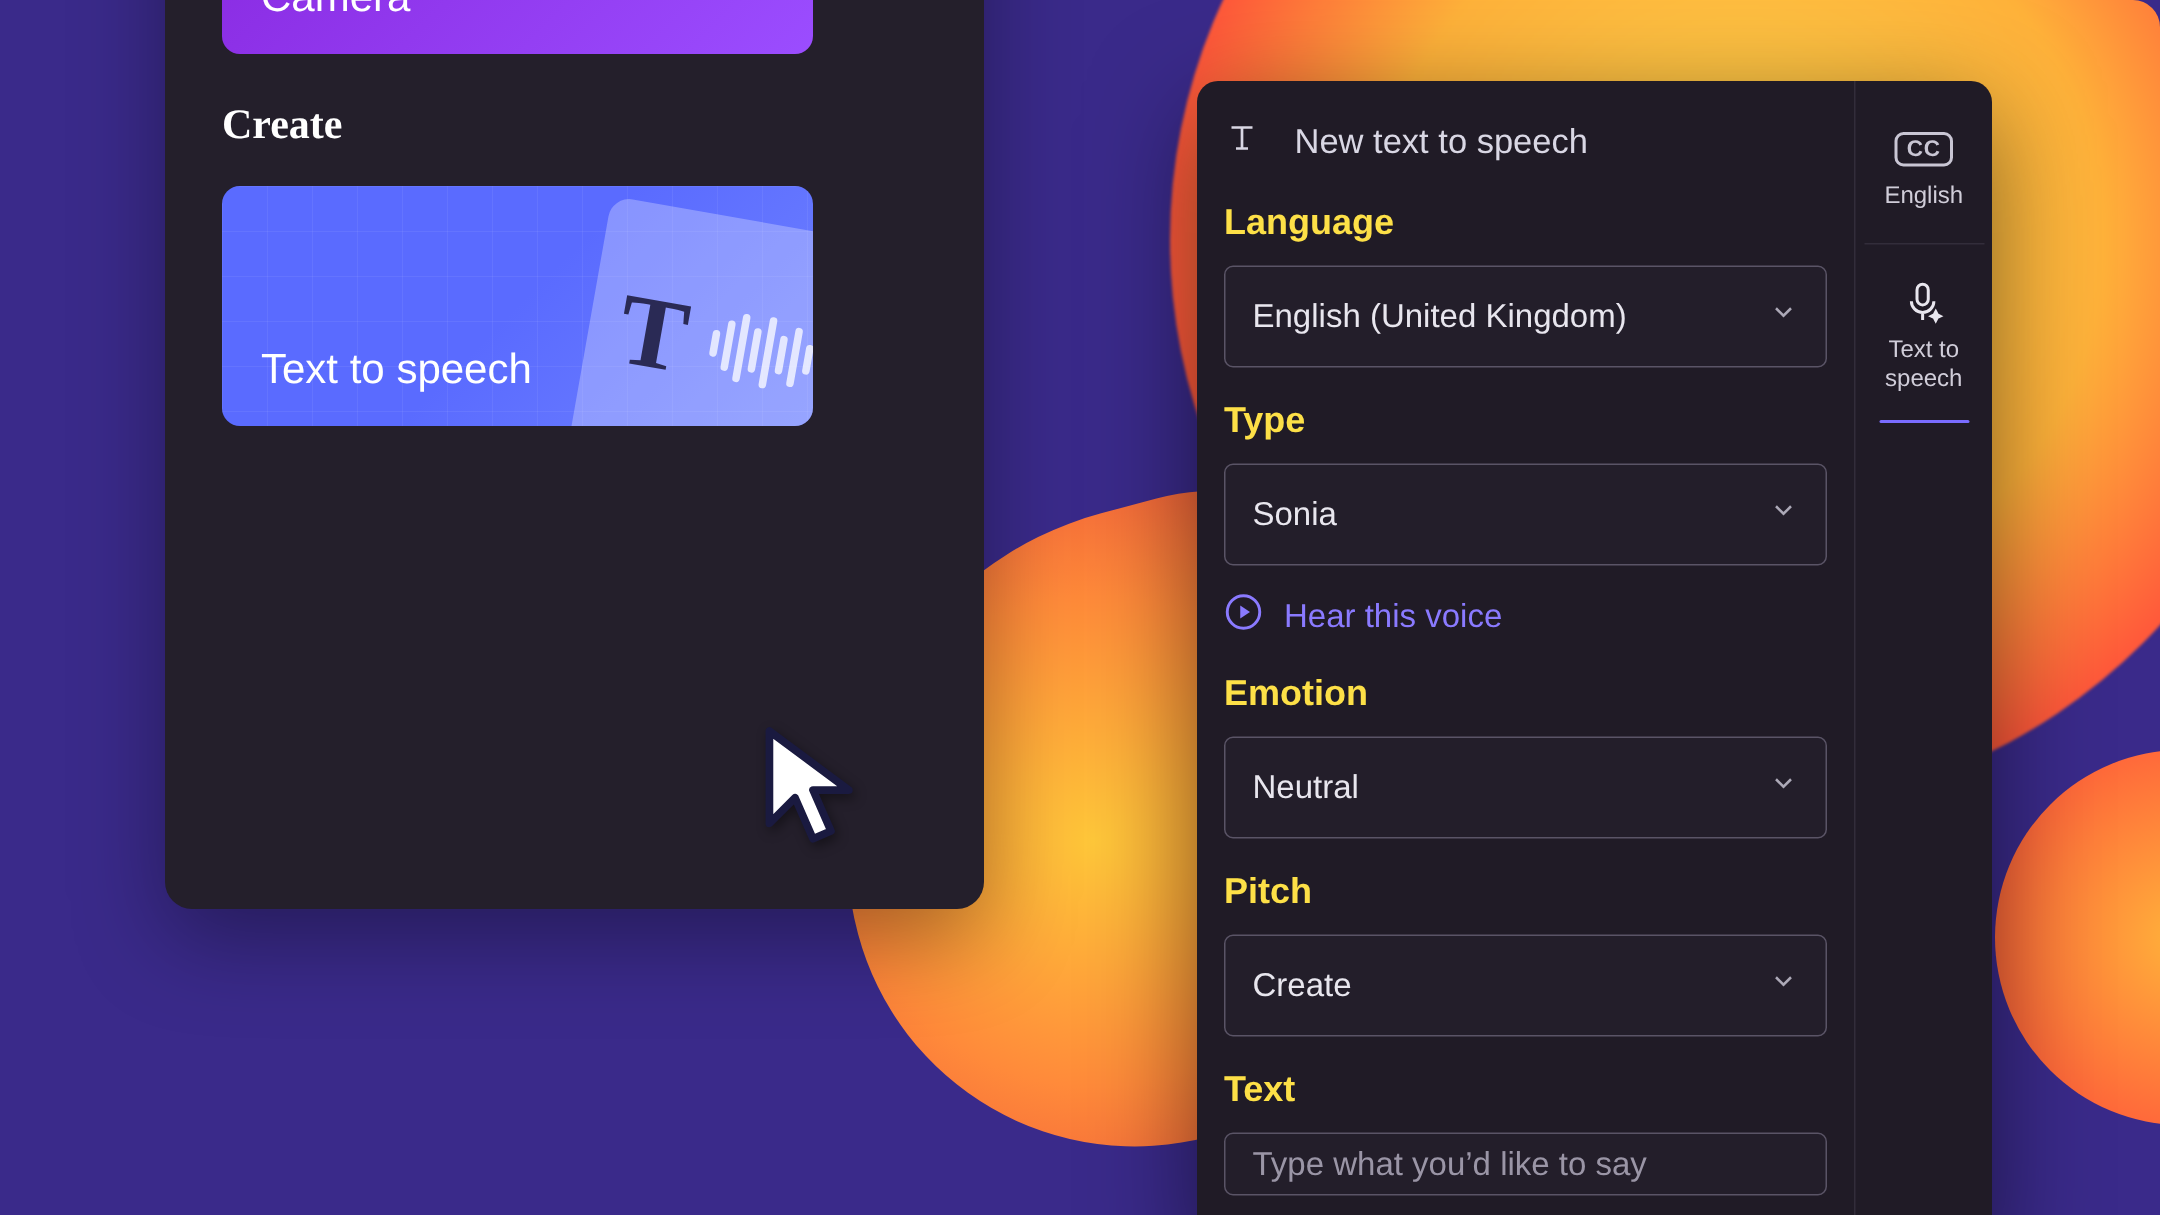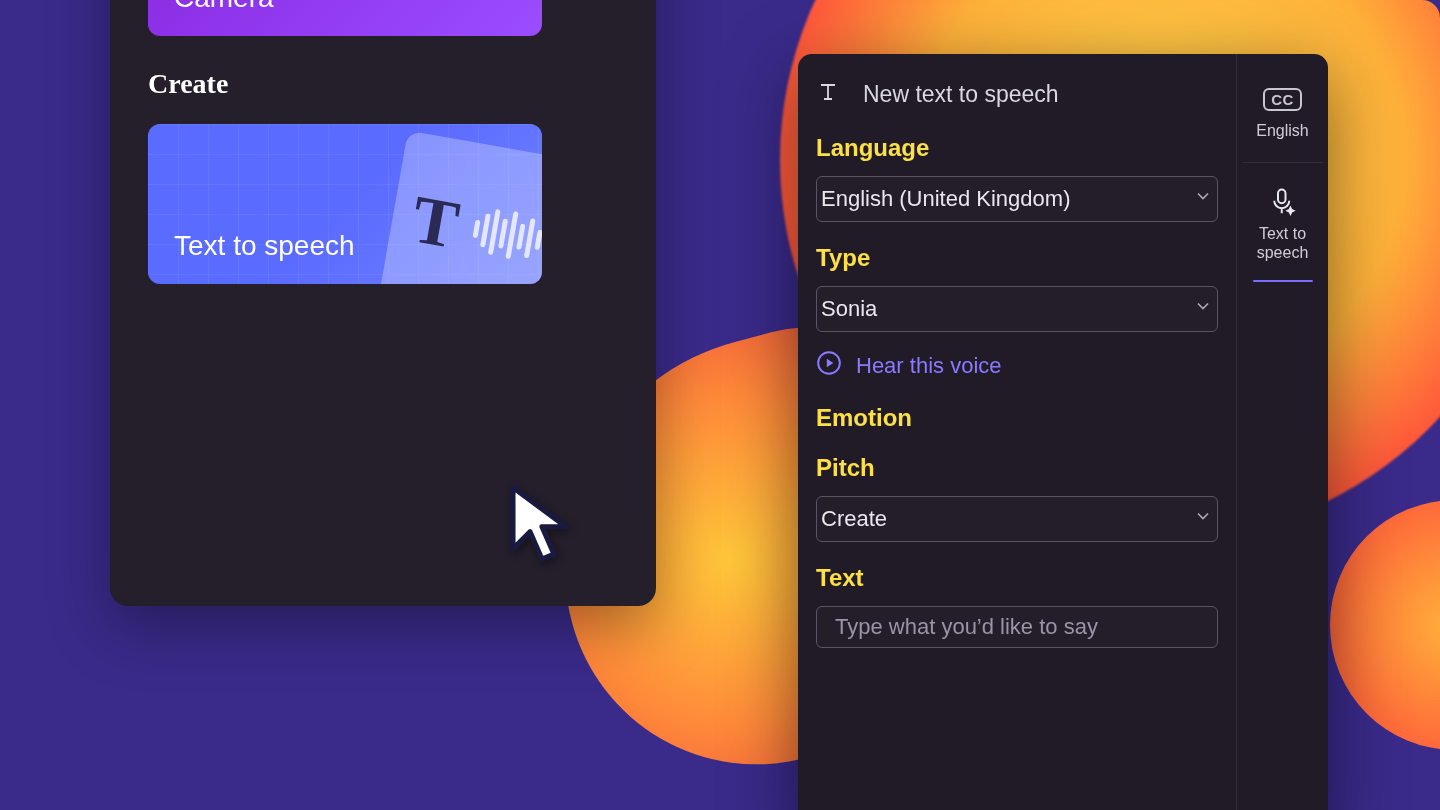--- a/index.html
+++ b/index.html
@@ -108,24 +108,24 @@
     width: 92px; border-left: 1px solid #322d3a;
     display:flex; flex-direction:column; align-items:center;
     padding-top: 22px; gap: 6px;
   }
   .panel-header { display:flex; align-items:center; gap:23px; margin-bottom: 26px; }
   .panel-title { font-size: 23px; font-weight: 400; color:#d9d7e4; }
 
   .field-group { margin-bottom: 22px; display:flex; flex-direction:column; gap:14px; }
   .field-label { font-size: 24px; font-weight: 700; color:#fde047; }
   .select {
-    height: 46px; border:1px solid #5a5466; border-radius:6px;
+    height: 68px; border:1px solid #5a5466; border-radius:6px;
     background: #231e2a;
     display:flex; align-items:center; justify-content:space-between;
-    padding: 0 4px; font-size: 22px; color:#e8e6ee;
+    padding: 0 18px; font-size: 22px; color:#e8e6ee;
     cursor:pointer;
   }
   .select .chev { opacity:.8; }
   .hear-voice { display:flex; align-items:center; gap:14px; color:#8a7aff; font-size:22px; margin-top:4px; cursor:pointer; }
   .hear-voice svg { width:26px; height:26px; }
   .text-input {
     height: 42px; border:1px solid #5a5466; border-radius:6px;
     background:#231e2a; display:flex; align-items:center;
     padding:0 18px; color:#9a95a6; font-size:22px;
   }
@@ -215,20 +215,26 @@
               <circle cx="12" cy="12" r="10"></circle>
               <path d="M10 8l6 4-6 4z" fill="#8a7aff" stroke="none"></path>
             </svg>
         </span>
         <span>Hear this voice</span>
       </div>
     </div>
 
     <div class="field-group">
       <div class="field-label">Emotion</div>
+      <div class="select">
+        <span>Neutral</span>
+        <span class="chev"><svg width="20" height="20" viewBox="0 0 24 24" fill="none" stroke="#cfccdb" stroke-width="2">
+              <path d="M6 9l6 6 6-6"></path>
+            </svg></span>
+      </div>
     </div>
 
     <div class="field-group">
       <div class="field-label">Pitch</div>
       <div class="select">
         <span>Create</span>
         <span class="chev"><svg width="20" height="20" viewBox="0 0 24 24" fill="none" stroke="#cfccdb" stroke-width="2">
               <path d="M6 9l6 6 6-6"></path>
             </svg></span>
       </div>

